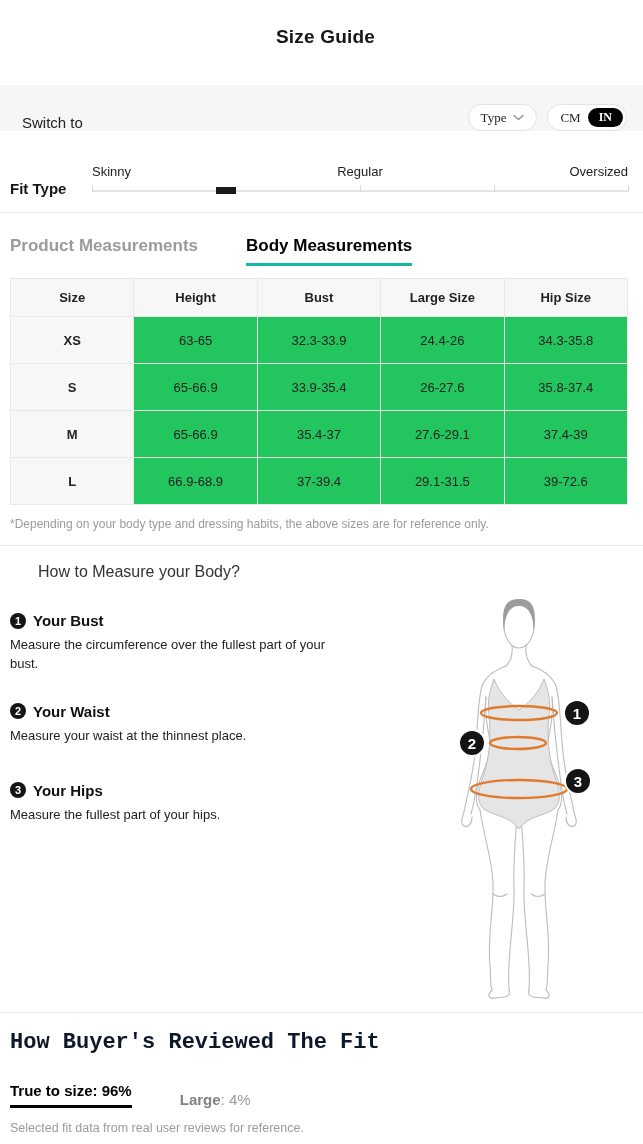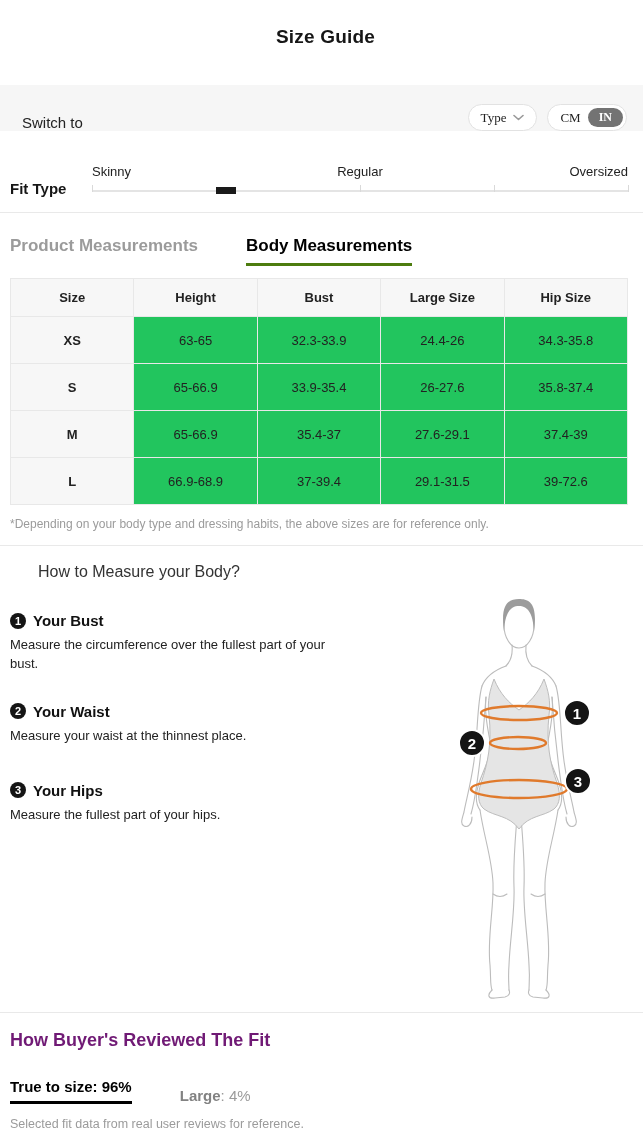--- a/index.html
+++ b/index.html
@@ -20,41 +20,41 @@
   
   .switch-bar { position:absolute; top:85px; left:0; width:643px; height:46px;
     background:#f6f6f6; display:flex; align-items:flex-end; padding:0 16px; }
   .switch-label { font-size:15px; color:#222; margin-left:6px; }
   .switch-controls { margin-left:auto; display:flex; align-items:center; gap:10px;font-family:Liberation Serif, serif; }
   .pill { background:#fff; border:1px solid #e2e2e2; border-radius:15px; height:27px;
     display:flex; align-items:center; font-size:13px; color:#222; }
   .type-pill { padding:0 12px; gap:7px; cursor:pointer; }
   .unit-pill { padding:0 3px 0 12px; gap:7px; }
   .unit-cm { color:#222; cursor:pointer; }
-  .unit-in { background:#737373; color:#fff; border-radius:12px; padding:2px 11px;
+  .unit-in { background:#000000; color:#fff; border-radius:12px; padding:2px 11px;
     font-size:12px; font-weight:bold; cursor:pointer; }
 
   
   .fit-section { position:absolute; top:164px; left:10px; width:623px; display:flex; }
   .fit-label { font-size:15px; font-weight:bold; color:#161616; width:72px; padding-top:16px; }
   .slider-wrap { position:relative; flex:1; margin-left:10px; margin-right:5px; height:44px; }
   .slider-labels { position:relative; height:17px; font-size:13px; color:#222; }
   .slider-label-left { position:absolute; left:0; top:0; }
   .slider-label-mid { position:absolute; left:50%; transform:translateX(-50%); top:0; }
   .slider-label-right { position:absolute; right:0; top:0; }
   .slider-track { position:relative; margin-top:9px; height:2px; background:#e4e4e4; }
   .tick { position:absolute; width:1px; height:7px; top:-5px; background:#d9d9d9; }
   .slider-handle { position:absolute; width:20px; height:7px; background:#1a1a1a;
     top:-3px; left:25%; transform:translateX(-50%); cursor:pointer; }
 
   
   .tabs { position:absolute; top:236px; left:10px; display:flex; }
   .tab { font-size:17px; font-weight:bold; cursor:pointer; padding-bottom:7px; }
   .tab.inactive { color:#9b9b9b; margin-right:48px; }
-  .tab.active { color:#000; border-bottom:3px solid #4d7c0f; }
+  .tab.active { color:#000; border-bottom:3px solid #14b8a6; }
 
   
   .size-table { position:absolute; top:278px; left:10px; width:618px;
     border-collapse:collapse; table-layout:fixed; }
   .size-table th, .size-table td { border:1px solid #e8e8e8; text-align:center;
     font-size:13px; color:#222; }
   .size-table thead th { height:38px; background:#f7f7f7; font-weight:bold; }
   .size-table tbody td { height:47px; background:#22c55e; }
   .size-table tbody td.size-cell { background:#f7f7f7; font-weight:bold; }
 
@@ -69,21 +69,21 @@
   .step-head { display:flex; align-items:center; gap:7px; margin-bottom:7px; }
   .num-badge { width:16px; height:16px; border-radius:50%; background:#141414; color:#fff;
     font-size:11px; font-weight:bold; display:flex; align-items:center; justify-content:center; }
   .step-title { font-size:15px; font-weight:bold; color:#111; }
   .step-desc { font-size:13px; color:#222; line-height:1.45; max-width:330px; }
 
   .figure-svg { position:absolute; top:593px; left:437px; }
 
   
   .review { position:absolute; top:1030px; left:10px; width:623px; }
-  .review-title { font-size:18px; font-weight:bold; color:#701a75; }
+  .review-title { font-size:22px; font-weight:bold; color:#0f172a;font-family:Liberation Mono, monospace; }
   .stats-row { margin-top:27px; display:flex; align-items:flex-end; }
   .stat-true { font-size:15px; font-weight:bold; color:#000;
     border-bottom:3px solid #000; padding-bottom:6px; cursor:pointer; }
   .stat-large { font-size:15px; margin-left:48px; cursor:pointer; }
   .stat-large .lbl { font-weight:bold; color:#828282; }
   .stat-large .val { color:#9b9b9b; }
   .review-note { margin-top:13px; font-size:12.5px; color:#9b9b9b; }
   .review-table { margin-top:15px; width:618px; border-collapse:collapse; table-layout:fixed; }
   .review-table th { border:1px solid #e8e8e8; background:#f7f7f7; height:38px;
     font-size:13px; font-weight:bold; color:#222; text-align:center; vertical-align:top; }

